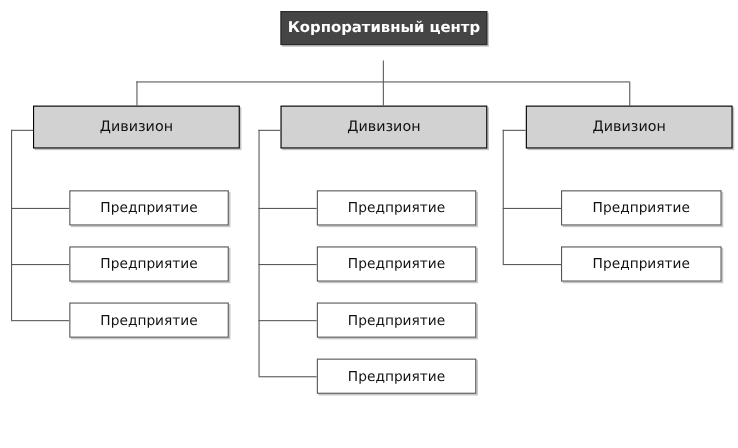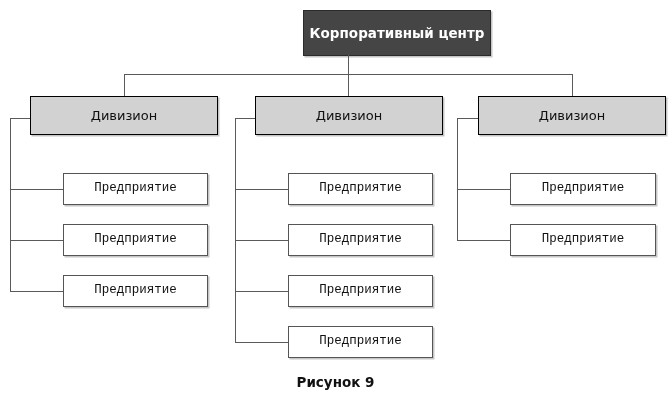--- a/index.html
+++ b/index.html
@@ -40,21 +40,20 @@
     color: #111111;
     font-size: 13px;
     box-shadow: 1.5px 1.5px 0 rgba(150,150,150,0.55);
   }
   .node-enterprise {
     background: #ffffff;
     border: 1px solid #555555;
     color: #111111;
     font-size: 12.5px;
     box-shadow: 1.5px 1.5px 0 rgba(160,160,160,0.6);
-    font-family: Liberation Mono, monospace;
   }
   .connector {
     position: absolute;
     background: #5a5a5a;
   }
   .v-line { width: 1px; }
   .h-line { height: 1px; }
   .caption {
     position: absolute;
     left: 0;
@@ -63,21 +62,21 @@
     font-weight: bold;
     font-size: 13.5px;
     color: #111111;
   }
 </style>
 </head>
 <body>
 
 <div id="chart-root">
 
-  <div class="node node-root" style="left:255px; top:10px; width:188px; height:46px;margin-left:48px;">Корпоративный центр</div>
+  <div class="node node-root" style="left:255px; top:10px; width:188px; height:31px;">Корпоративный центр</div>
 
   <div class="connector v-line" style="left:348px; top:55px; width:1px; height:41px;"></div>
 
   <div class="connector h-line" style="left:124px; top:74px; width:448px; height:1px;"></div>
 
   <div class="connector v-line" style="left:124px; top:74px; width:1px; height:22px;"></div>
   <div class="connector v-line" style="left:572px; top:74px; width:1px; height:22px;"></div>
 
   <div class="node node-division" style="left:30px; top:96px; width:188px; height:39px;">Дивизион</div>
 
@@ -114,15 +113,14 @@
 
   <div class="connector h-line" style="left:457px; top:118px; width:21px; height:1px;"></div>
   <div class="connector v-line" style="left:457px; top:118px; width:1px; height:122px;"></div>
 
   <div class="connector h-line" style="left:457px; top:189px; width:53px; height:1px;"></div>
   <div class="node node-enterprise" style="left:510px; top:173px; width:146px; height:32px;">Предприятие</div>
 
   <div class="connector h-line" style="left:457px; top:240px; width:53px; height:1px;"></div>
   <div class="node node-enterprise" style="left:510px; top:224px; width:146px; height:32px;">Предприятие</div>
 
-  <div class="caption" style="top:374px;">Рисунок 9</div>
 
 </div>
 
 </body></html>

